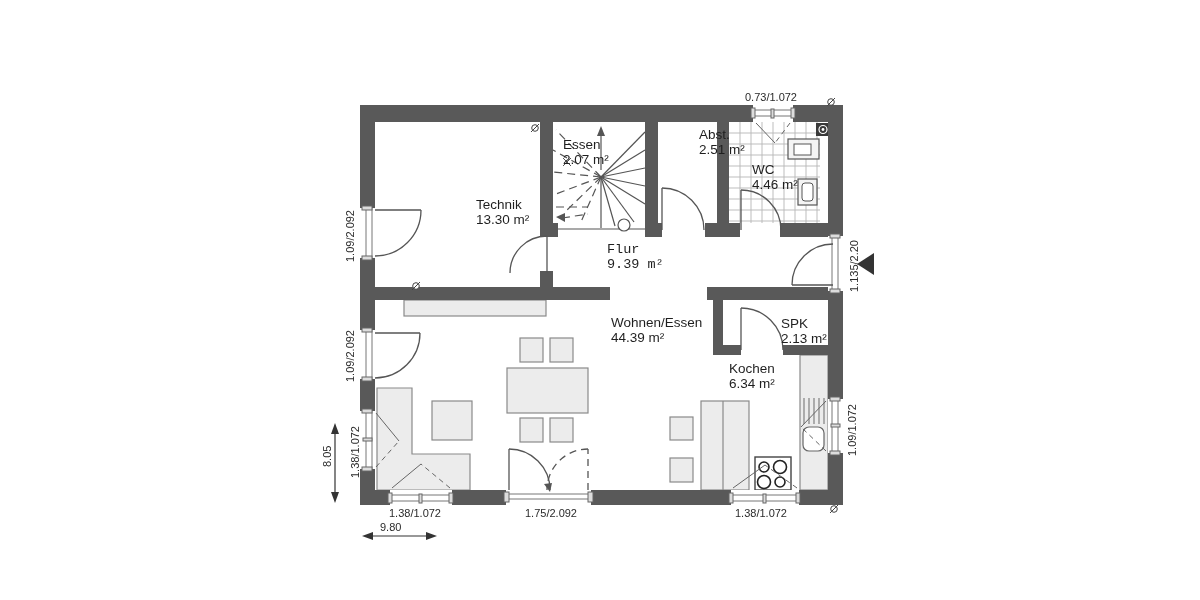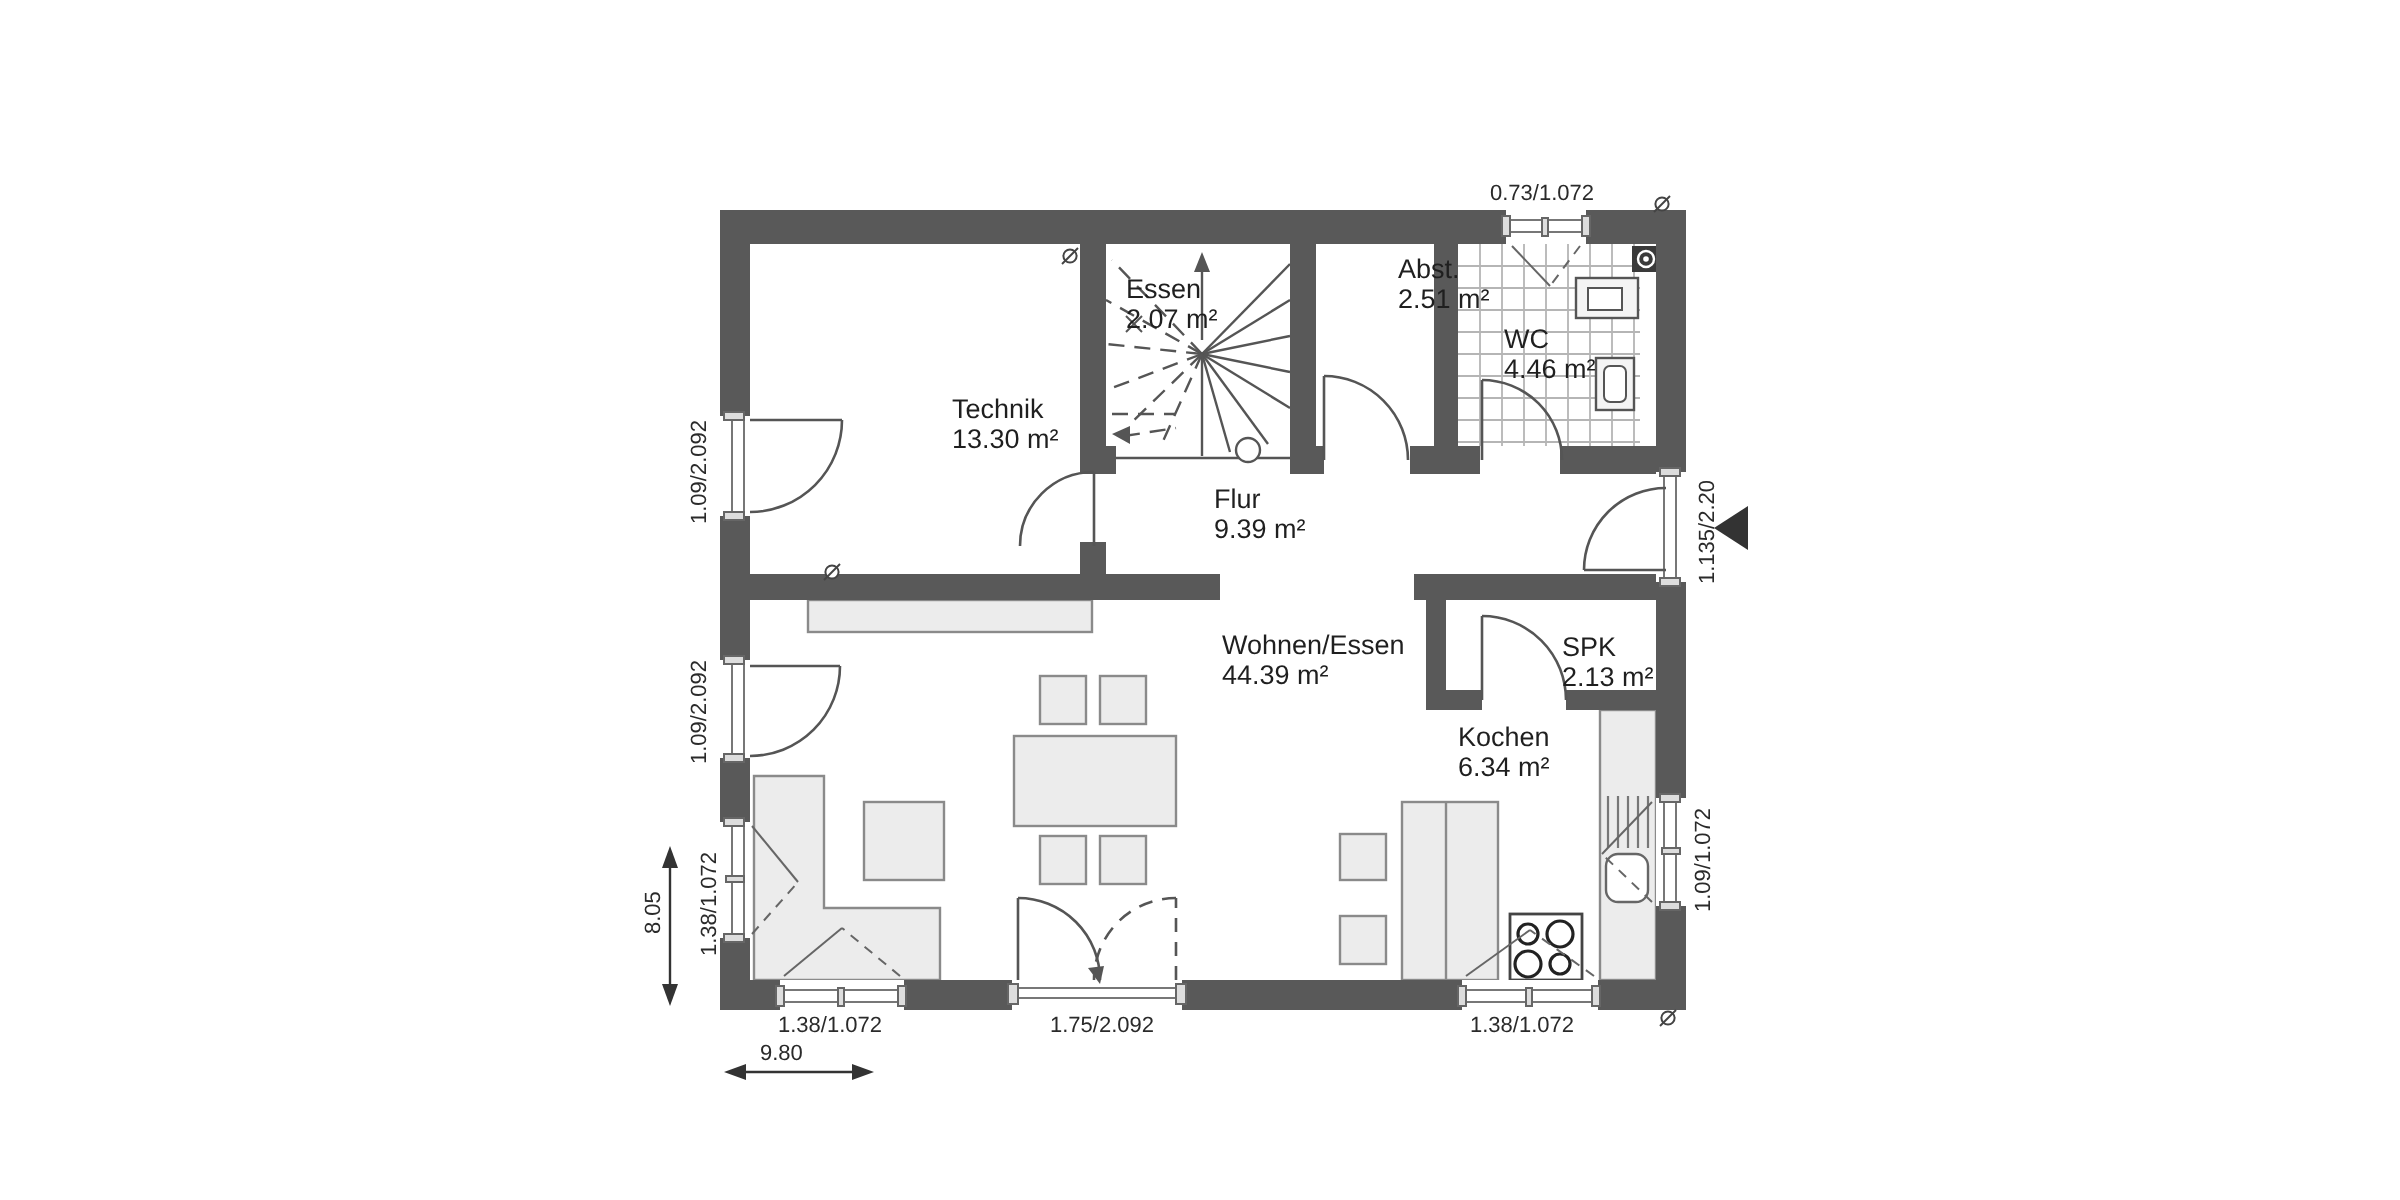--- a/index.html
+++ b/index.html
@@ -311,21 +311,21 @@
     <span class="area">2.07 m²</span>
   </div>
   <div class="label" style="left:667px;top:127px;margin-left:32px;">
     <span>Abst.</span>
     <span class="area">2.51 m²</span>
   </div>
   <div class="label" style="left:752px;top:152px;margin-top:10px;">
     <span>WC</span>
     <span class="area">4.46 m²</span>
   </div>
-  <div class="label" style="left:607px;top:242px;">
+  <div class="label" style="left:607px;top:242px;font-family:Liberation Mono, monospace;">
     <span>Flur</span>
     <span class="area">9.39 m²</span>
   </div>
   <div class="label" style="left:611px;top:315px;">
     <span>Wohnen/Essen</span>
     <span class="area">44.39 m²</span>
   </div>
   <div class="label" style="left:781px;top:300px;margin-top:16px;">
     <span>SPK</span>
     <span class="area">2.13 m²</span>

